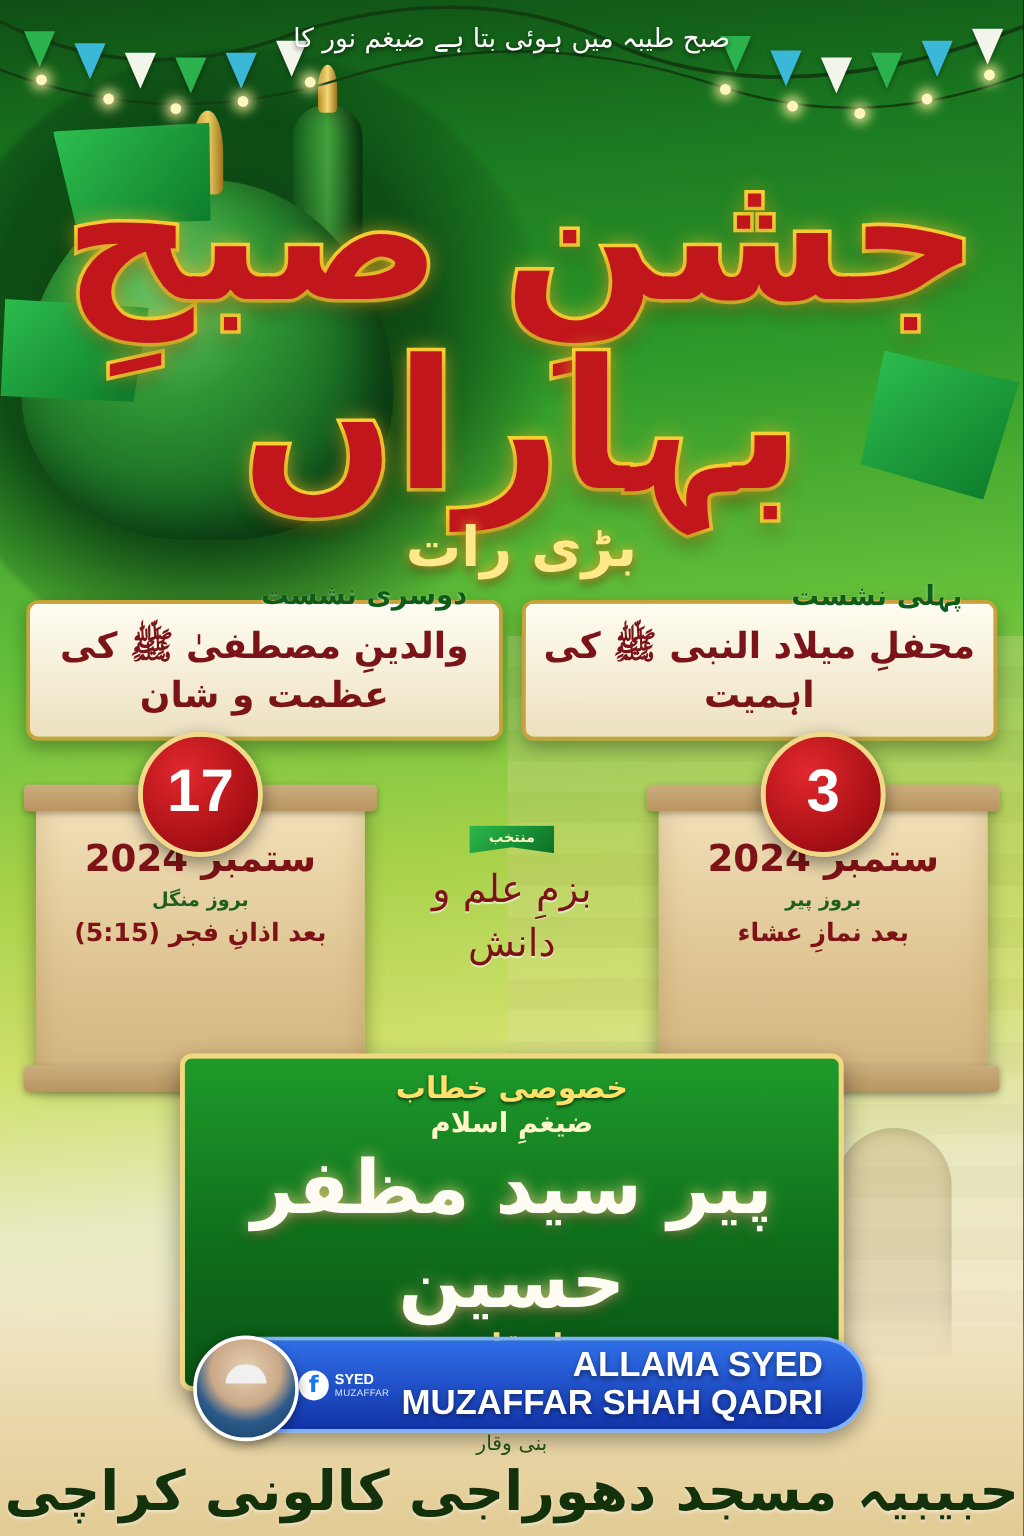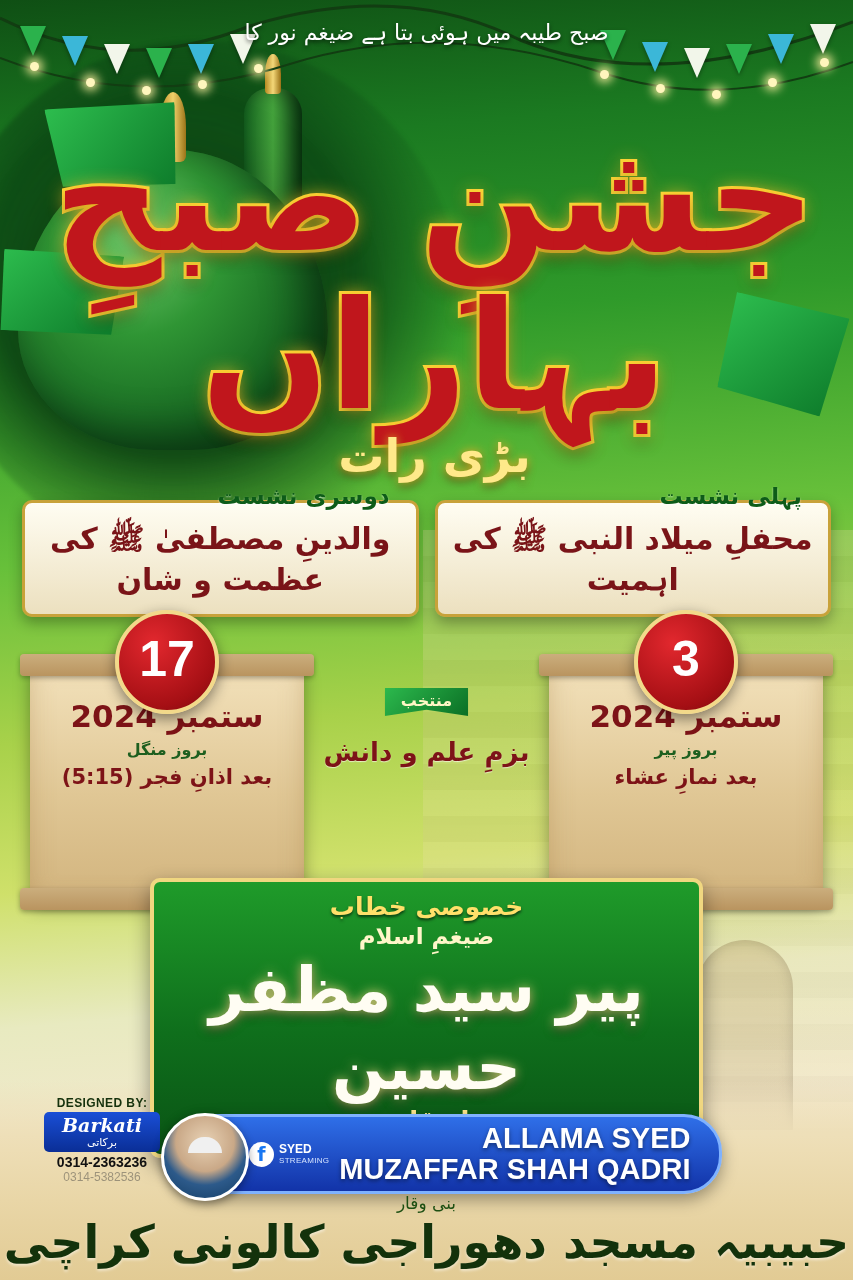--- a/index.html
+++ b/index.html
@@ -273,30 +273,30 @@
     margin-top: 60px;
     text-align: center;
     direction: rtl;
   }
   .mid-flag {
     display: inline-block;
     background: linear-gradient(135deg,#2cb94d,#0b6f25);
     color: #fff7c6;
     font-family: "DejaVu Sans", sans-serif;
     font-weight: bold;
-    font-size: 16px;
+    font-size: 12px;
     padding: 3px 16px 6px;
     clip-path: polygon(0 0,100% 0,100% 100%,50% 78%,0 100%);
     box-shadow: 0 3px 8px rgba(0,0,0,.3);
   }
   .mid-text {
-    margin-top: 18px;
-    font-family: "DejaVu Sans", sans-serif;
-    font-size: 26px;
-    font-weight: bold;
+    margin-top: 8px;
+    font-family: "DejaVu Sans", sans-serif;
+    font-size: 32px;
+    font-weight: normal;
     color: #7d1317;
     line-height: 1.4;
     text-shadow: 0 1px 1px rgba(255,255,255,.6);
   }
 
   
   .speaker-panel {
     position: absolute;
     top: 878px; left: 150px; right: 150px;
     background: linear-gradient(180deg,#1f9b2a,#0f6f1c 55%,#0a5415);
@@ -566,37 +566,28 @@
     </div>
   </div>
 
   <div class="speaker-panel">
     <div class="speaker-top">خصوصی خطاب</div>
     <div class="speaker-title">ضیغمِ اسلام</div>
     <div class="speaker-name">پیر سید مظفر حسین</div>
     <div class="speaker-suffix">شاہ قادری</div>
   </div>
 
-  <div class="designer">
-    <div class="designer-label">DESIGNED BY:</div>
-    <div class="designer-box">
-      <div class="designer-brand">Barkati</div>
-      <div class="designer-urdu">برکاتی</div>
-    </div>
-    <div class="designer-phone">0314-2363236</div>
-    <div class="designer-phone-ghost">0314-5382536</div>
-  </div>
 
   <div class="live-bar">
     <div class="live-photo"></div>
     <div class="fb-badge">
       <div class="fb-circle">f</div>
       <div>
         <div class="fb-live">SYED</div>
-        <div class="fb-stream">STREAMING</div>
+        <div class="fb-stream">MUZAFFAR</div>
       </div>
     </div>
     <div class="live-name">
       <div>ALLAMA SYED</div>
       <div>MUZAFFAR SHAH QADRI</div>
     </div>
   </div>
 
   <div class="venue">
     <div class="venue-logo">بنی وقار</div>

